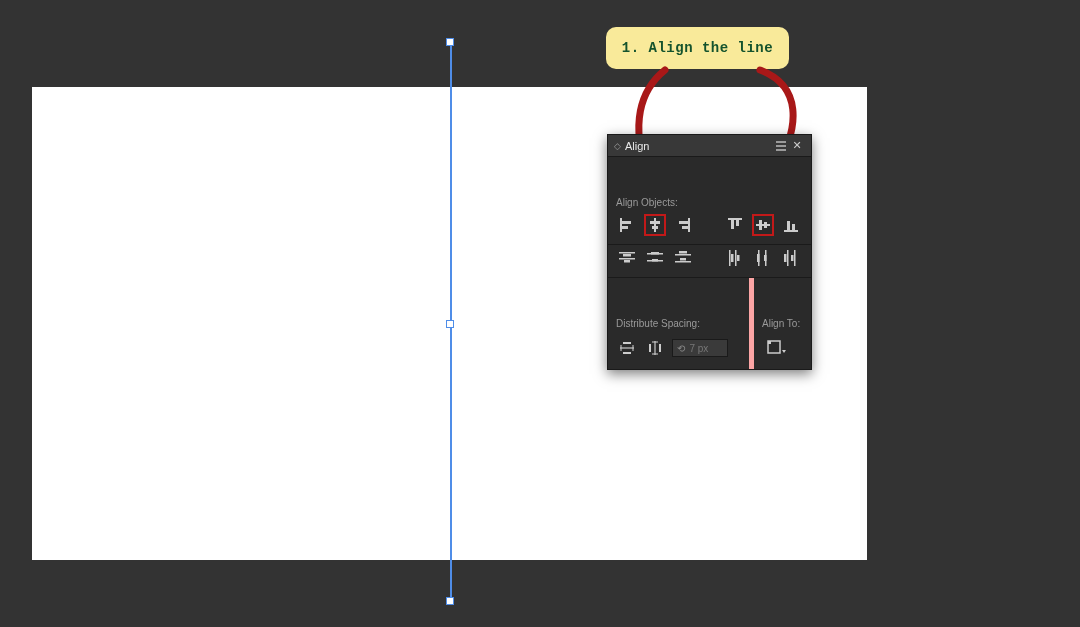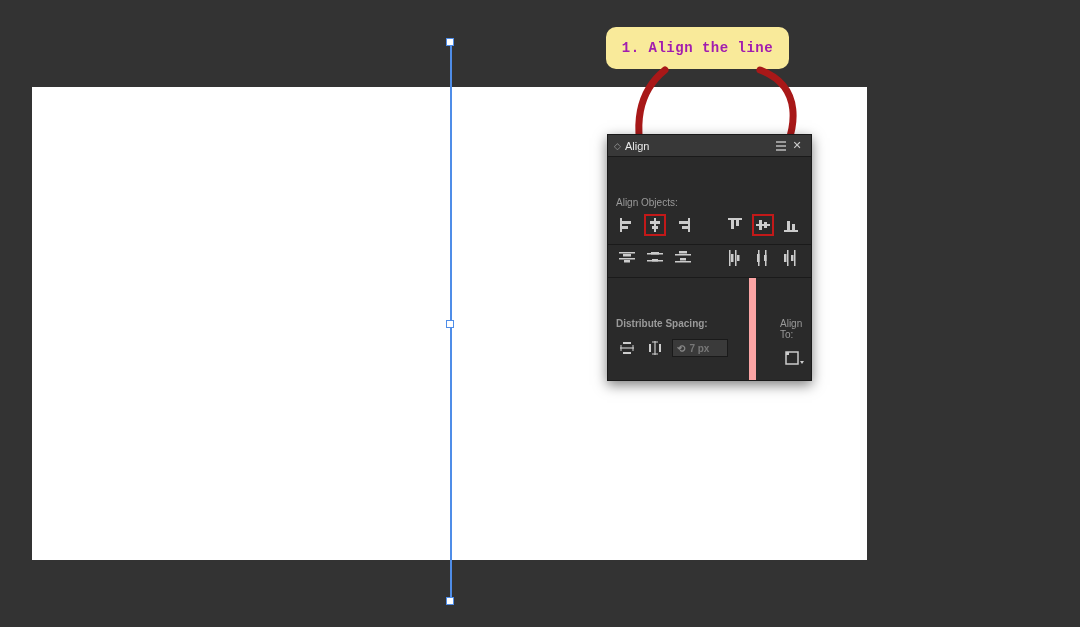--- a/index.html
+++ b/index.html
@@ -48,21 +48,21 @@
     width: 183px;
     height: 42px;
     background: #f9ea9a;
     border-radius: 10px;
     display: flex;
     align-items: center;
     justify-content: center;
     font-family: "Courier New", monospace;
     font-weight: bold;
     font-size: 14px;
-    color: #a21caf;
+    color: #14532d;
     letter-spacing: .5px;
   }
 
   
   .arrow {
     position: absolute;
     pointer-events: none;
   }
 
   
@@ -128,26 +128,25 @@
     background: #1a1a1a;
     margin: 0;
   }
   .bottom-row {
     display: flex;
     border-top: 1px solid #1a1a1a;
   }
   .bottom-left {
     flex: 1;
     padding: 6px 8px 10px;
-    font-weight: bold;
   }
   .bottom-right {
     width: 62px;
-    border-left: 7px solid #fca5a5;
-    padding: 6px 24px 10px;
+    border-left: 5px solid #fca5a5;
+    padding: 6px 8px 10px;
   }
   .spacing-row {
     display:flex;
     align-items:center;
     gap:6px;
     padding-top:4px;
   }
   .spacing-input {
     width: 56px;
     height: 18px;

